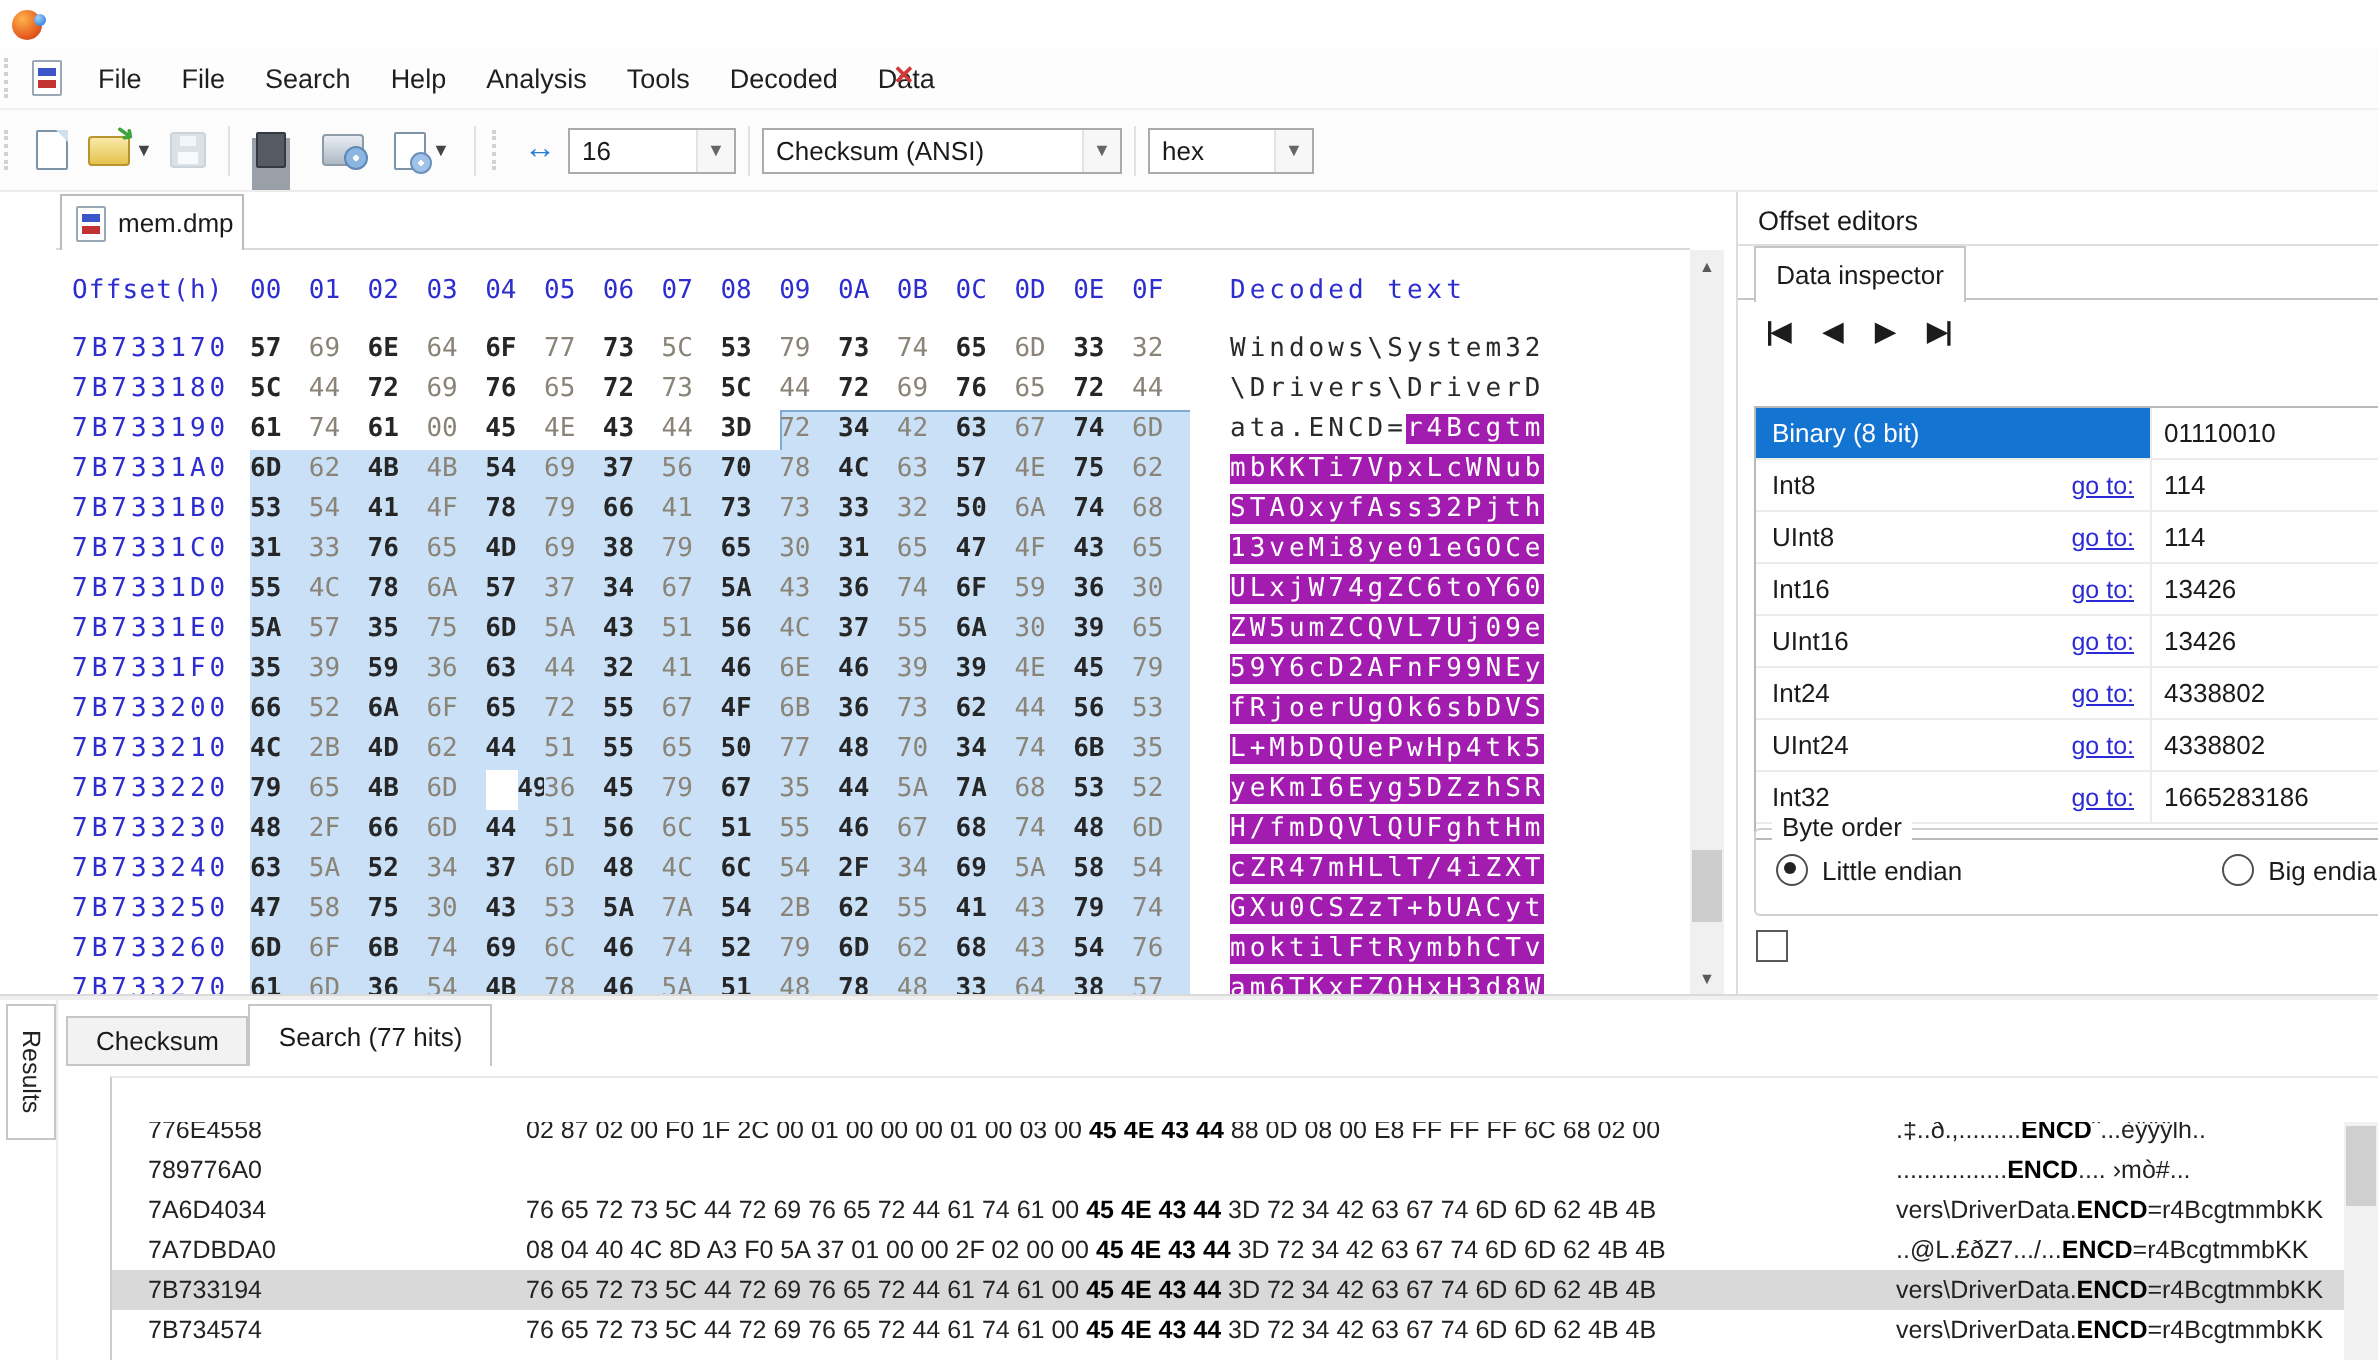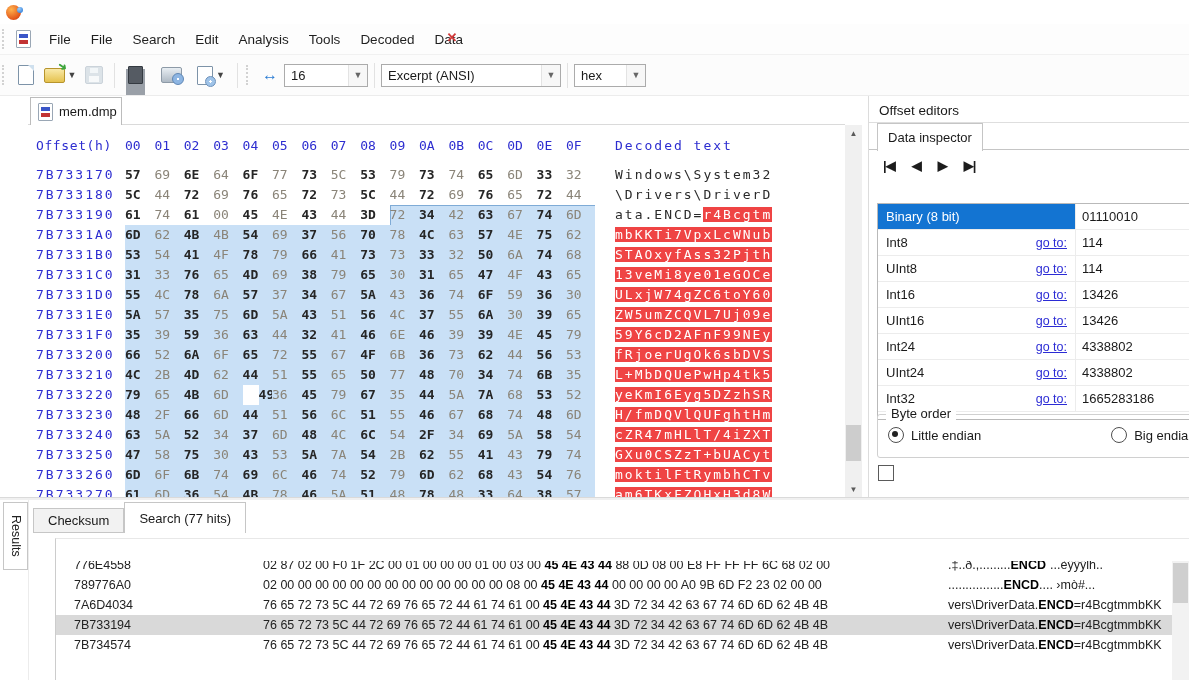--- a/index.html
+++ b/index.html
@@ -76,21 +76,21 @@
   #hex-rows{position:absolute;top:40px;left:0;right:0;}
   .hex-row{position:relative;height:20px;line-height:20px;white-space:nowrap;}
   .hr-off{position:absolute;left:8px;color:#2d2dd0;letter-spacing:2px;}
   .byte{position:absolute;width:29.4px;}
   .b-even{color:#262626;font-weight:700;}
   .b-odd{color:#8a8478;}
   .bsel{background:#c9e0f6;}
   .bsel-top{box-shadow:inset 0 1px 0 #7fabd6;}
   .bsel-first{box-shadow:inset 1px 1px 0 #7fabd6;}
   .hr-dec{position:absolute;left:587px;letter-spacing:2px;color:#2a2a2a;}
-  .dsel{background:#ef4444;color:#fff;}
+  .dsel{background:#a21caf;color:#fff;}
 
   
   #vscroll{position:absolute;left:845px;top:125px;width:17px;height:372px;background:#f0f0f0;z-index:2;}
   .sb-btn{position:absolute;left:0;width:17px;height:16px;color:#5a5a5a;font-size:8px;
           display:flex;align-items:center;justify-content:center;}
   #sb-up{top:0;} #sb-down{bottom:0;}
   #sb-thumb{position:absolute;left:1px;right:1px;top:300px;height:36px;background:#cdcdcd;}
 
   
   #sidepanel{position:absolute;left:868px;top:96px;right:0;height:401px;background:#fff;
@@ -157,21 +157,21 @@
     <span class="hxd-logo"></span>
   </div>
 
   <div id="menubar">
     <span class="grip"></span>
     <span class="doc-icon"></span>
     <div id="menu-items" style="display:flex;">
         <div class="menu-item">File</div>
         <div class="menu-item">File</div>
         <div class="menu-item">Search</div>
-        <div class="menu-item">Edit</div>
+        <div class="menu-item">Help</div>
         <div class="menu-item">Analysis</div>
         <div class="menu-item">Tools</div>
         <div class="menu-item">Decoded</div>
         <div class="menu-item">Data</div>
       </div>
     <span id="menu-close">✕</span>
   </div>
 
   <div id="toolbar">
     <span class="grip"></span>
@@ -200,25 +200,25 @@
     <span class="grip"></span>
     <div class="tbtn">
         <span class="icon-width">↔</span>
       </div>
     <div class="combo" style="width:84px">
       <span class="cval">16</span>
       <span class="arrow">▼</span>
     </div>
     <span class="tsep"></span>
     <div class="combo" style="width:180px">
-      <span class="cval">Excerpt (ANSI)</span>
+      <span class="cval">Checksum (ANSI)</span>
       <span class="arrow">▼</span>
     </div>
     <span class="tsep"></span>
-    <div class="combo" style="width:72px">
+    <div class="combo" style="width:83px">
       <span class="cval">hex</span>
       <span class="arrow">▼</span>
     </div>
   </div>
 
   <div id="main-border"></div>
   <div id="doctab">
     <span class="doc-icon" style="margin:0 6px 0 0"></span>
     <span>mem.dmp</span>
   </div>
@@ -679,28 +679,32 @@
       </div>
     <div id="reslist">
       <div id="res-rows">
           <div class="res-row" style="margin-top: -6px;">
             <span class="r-off">776E4558</span>
             <span class="r-hex"><span>02 87 02 00 F0 1F 2C 00 01 00 00 00 01 00 03 00 </span><b>45 4E 43 44</b><span> 88 0D 08 00 E8 FF FF FF 6C 68 02 00</span></span>
             <span class="r-text"><span>.‡..ð.,.........</span><b>ENCD</b><span>ˆ...èÿÿÿlh..</span></span>
           </div>
           <div class="res-row">
             <span class="r-off">789776A0</span>
-            <span class="r-hex"><span>02 00 00 00 00 00 00 00 00 00 00 00 00 00 08 00 </span><b>45 4E 43 44</b><span> 00 00 00 00 A0 9B 6D F2 23 02 00 00</span></span>
             <span class="r-text"><span>................</span><b>ENCD</b><span>.... ›mò#...</span></span>
           </div>
           <div class="res-row">
             <span class="r-off">7A6D4034</span>
             <span class="r-hex"><span>76 65 72 73 5C 44 72 69 76 65 72 44 61 74 61 00 </span><b>45 4E 43 44</b><span> 3D 72 34 42 63 67 74 6D 6D 62 4B 4B</span></span>
             <span class="r-text"><span>vers\DriverData.</span><b>ENCD</b><span>=r4BcgtmmbKK</span></span>
           </div>
+          <div class="res-row">
+            <span class="r-off">7A7DBDA0</span>
+            <span class="r-hex"><span>08 04 40 4C 8D A3 F0 5A 37 01 00 00 2F 02 00 00 </span><b>45 4E 43 44</b><span> 3D 72 34 42 63 67 74 6D 6D 62 4B 4B</span></span>
+            <span class="r-text"><span>..@L.£ðZ7.../...</span><b>ENCD</b><span>=r4BcgtmmbKK</span></span>
+          </div>
           <div class="res-row rsel">
             <span class="r-off">7B733194</span>
             <span class="r-hex"><span>76 65 72 73 5C 44 72 69 76 65 72 44 61 74 61 00 </span><b>45 4E 43 44</b><span> 3D 72 34 42 63 67 74 6D 6D 62 4B 4B</span></span>
             <span class="r-text"><span>vers\DriverData.</span><b>ENCD</b><span>=r4BcgtmmbKK</span></span>
           </div>
           <div class="res-row">
             <span class="r-off">7B734574</span>
             <span class="r-hex"><span>76 65 72 73 5C 44 72 69 76 65 72 44 61 74 61 00 </span><b>45 4E 43 44</b><span> 3D 72 34 42 63 67 74 6D 6D 62 4B 4B</span></span>
             <span class="r-text"><span>vers\DriverData.</span><b>ENCD</b><span>=r4BcgtmmbKK</span></span>
           </div>

